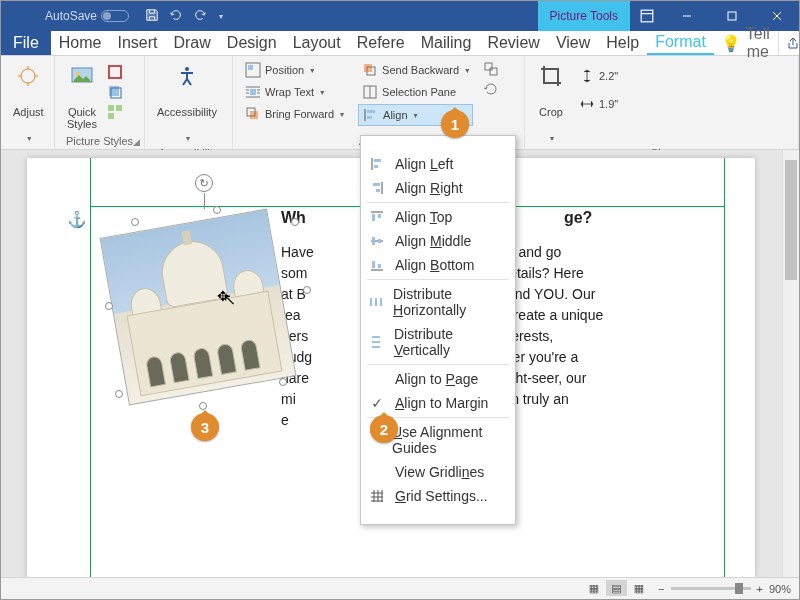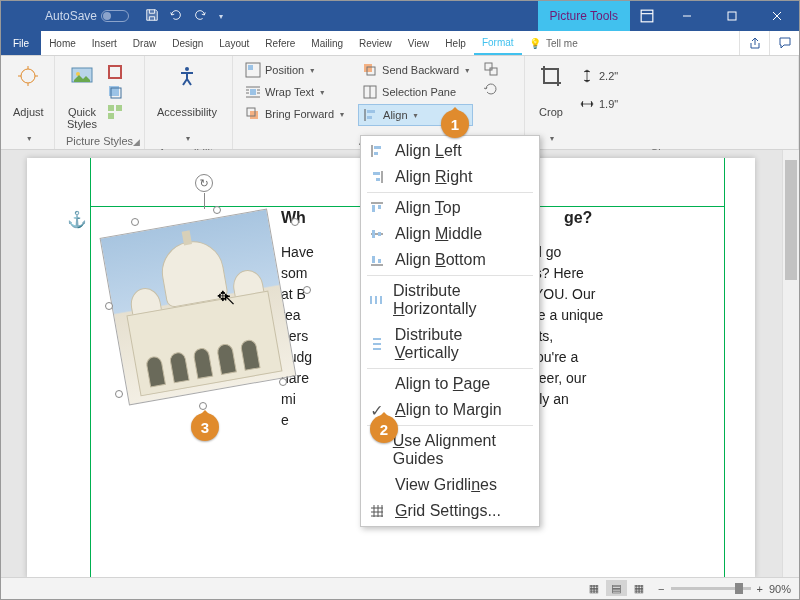--- a/index.html
+++ b/index.html
@@ -13,21 +13,21 @@
   .titlebar .qat { display: flex; gap: 10px; padding: 0 8px; align-items: center; color: #fff; }
   .titlebar .qat svg { width:14px; height:14px; }
   .titlebar .doctitle { flex: 0 0 auto; padding: 0 16px; color: #fff; }
   .titlebar .spacer { flex: 1; }
   .titlebar .ptools { background: #41c1ee; color: #701a75; padding: 0 12px; height:100%; display:flex; align-items:center; }
   .titlebar .winbtn { width: 45px; height: 100%; display:flex; align-items:center; justify-content:center; color:#fff; }
   .titlebar .winbtn svg { width:10px; height:10px; }
   .titlebar .ribopt { width:34px; display:flex; align-items:center; justify-content:center; }
 
   
-  .tabs { height: 25px; background: #fff; border-bottom: 1px solid #d4d4d4; display: flex; align-items: stretch; font-size: 10px; color: #444; }
+  .tabs { height: 25px; background: #fff; border-bottom: 1px solid #d4d4d4; display: flex; align-items: stretch; font-size: 16px; color: #444; text-align: center; }
   .tabs .file { background: #2b579a; color: #fff; padding: 0 12px; display:flex; align-items:center; }
   .tabs .tab { padding: 0 8px; display:flex; align-items:center; }
   .tabs .tab.active { color: #41c1ee; border-bottom: 2px solid #41c1ee; }
   .tabs .tellme { display:flex; align-items:center; gap:4px; padding:0 8px; color:#666; }
   .tabs .right { margin-left:auto; display:flex; }
   .tabs .right .ibtn { width:30px; display:flex; align-items:center; justify-content:center; border-left:1px solid #e1e1e1; }
 
   
   .ribbon { height: 94px; background: #f3f3f3; border-bottom: 1px solid #d4d4d4; display:flex; font-size:11px; color:#444; }
   .group { border-right:1px solid #e1e1e1; padding: 4px 8px 2px 8px; display:flex; flex-direction:column; }
@@ -67,21 +67,21 @@
   .dome.main { width:62px; height:62px; border-radius:50% 50% 8px 8px; top:18px; left:54px; }
   .dome.main::before { content:""; position:absolute; top:-12px; left:26px; width:8px; height:14px; background:#d8d0b8; }
   .dome.left { width:30px; height:34px; border-radius:50% 50% 4px 4px; top:56px; left:18px; }
   .dome.right { width:30px; height:34px; border-radius:50% 50% 4px 4px; top:56px; left:122px; }
   .facade { position:absolute; top:80px; left:12px; right:12px; height:82px; background:#ebe6d4; border:1px solid #c8c0a8; }
   .facade .arch { position:absolute; bottom:6px; width:16px; height:30px; border:1px solid #c0b8a0; border-radius:8px 8px 0 0; background:#6a6a5a; }
   .handle { position:absolute; width:8px; height:8px; background:#fff; border:1px solid #888; border-radius:50%; }
   .cursor-move { position:absolute; top:128px; left:190px; font-size:14px; color:#000; pointer-events:none; }
 
   
-  .menu { position:absolute; top:134px; left:359px; width:180px; background:#fff; border:1px solid #c6c6c6; box-shadow:2px 2px 6px rgba(0,0,0,.25); font-size:16px; padding:2px 0; z-index:50; }
+  .menu { position:absolute; top:134px; left:359px; width:156px; background:#fff; border:1px solid #c6c6c6; box-shadow:2px 2px 6px rgba(0,0,0,.25); font-size:14px; padding:16px 0; z-index:50; }
   .menu .item { display:flex; align-items:center; gap:10px; padding:4px 10px 4px 8px; color:#333; }
   .menu .item .mico { width:16px; height:16px; display:flex; align-items:center; justify-content:center; color:#555; }
   .menu .item.disabled { color:#b0b0b0; }
   .menu .sep { height:1px; background:#e1e1e1; margin:2px 6px; }
   .menu .item .u { text-decoration:underline; }
   .menu .check::before { content:"✓"; }
 
   
   .callout { position:absolute; width:28px; height:28px; background:#e08b2d; border-radius:50%; color:#fff; font-weight:bold; font-size:15px; display:flex; align-items:center; justify-content:center; box-shadow:0 1px 2px rgba(0,0,0,.3); z-index:60; }
   .callout::before { content:""; position:absolute; top:-8px; left:9px; border:5px solid transparent; border-bottom-color:#e08b2d; }

